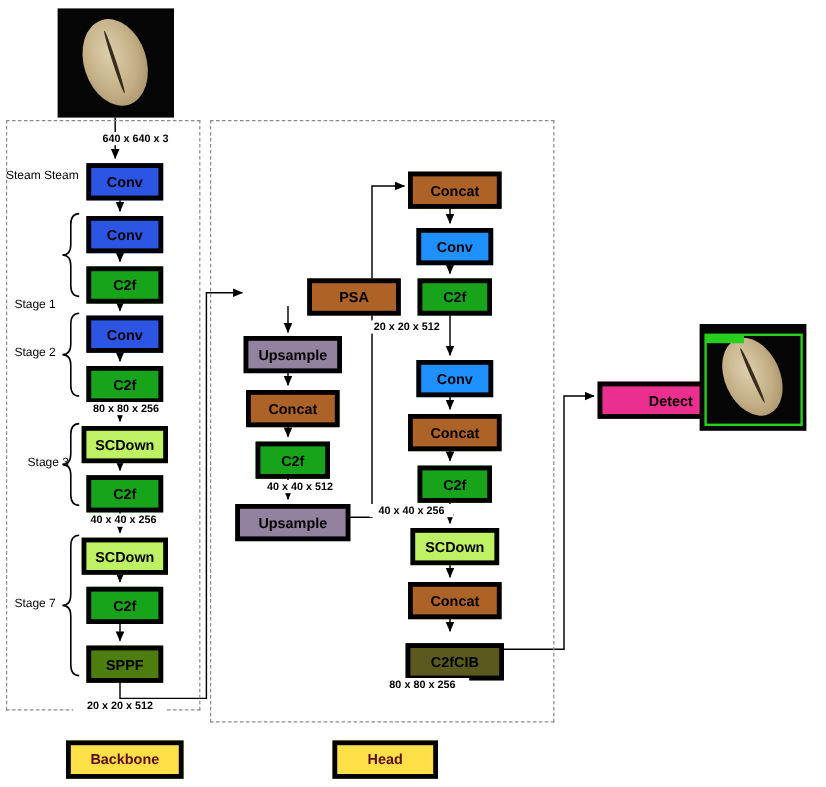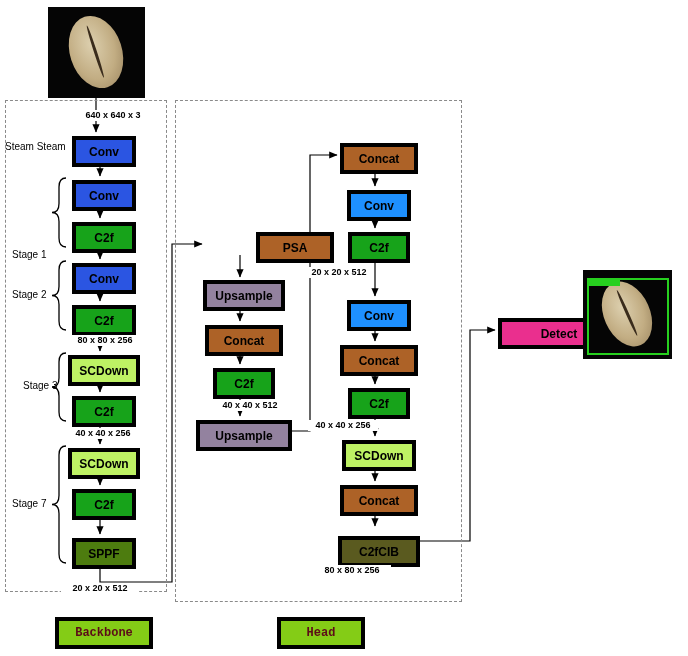--- a/index.html
+++ b/index.html
@@ -11,21 +11,21 @@
         align-items:center;justify-content:center;font-weight:bold;font-size:12px;color:#000;}
   .blue{background:#2b55e2;}
   .lblue{background:#1e90ff;}
   .green{background:#17a31a;}
   .purple{background:#bef264;text-align:right;}
   .gray{background:#4d7c0f;}
   .brown{background:#ad6227;}
   .mauve{background:#93829f;}
   .olive{background:#5a5a1f;}
   .pink{background:#ea2f8e;}
-  .crimson{background:#84cc16;color:#5c0c18;font-family:Liberation Mono, monospace;}
+  .crimson{background:#fde047;color:#5c0c18;}
   .dim{position:absolute;font-size:9px;font-weight:bold;color:#000;text-align:center;
        background:#fff;line-height:11px;}
   .stage{position:absolute;font-size:10px;color:#000;line-height:12px;}
   .img-box{position:absolute;background:#050505;overflow:hidden;}
   .bean{position:absolute;border-radius:50%;
         background:radial-gradient(ellipse at 45% 38%, #dccfae 0%, #c2ad83 55%, #937d58 100%);}
   .bean::after{content:"";position:absolute;left:47%;top:12%;width:3px;height:74%;
         background:#3a2c1c;border-radius:50%;}
   .bbox{position:absolute;border:2px solid #27d01f;}
   .bbox-tag{position:absolute;background:#27d01f;}

